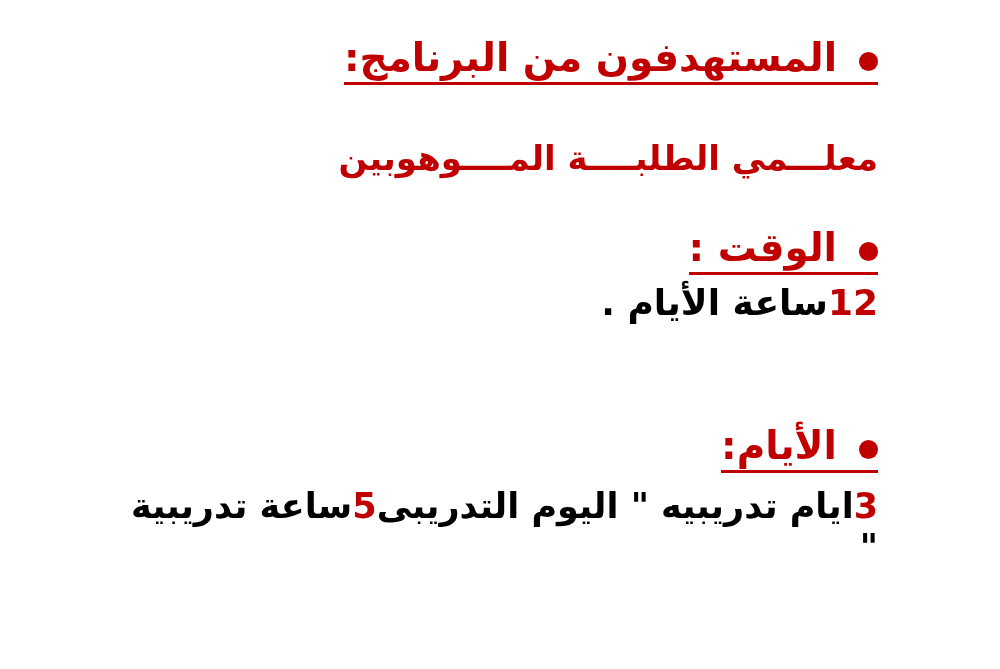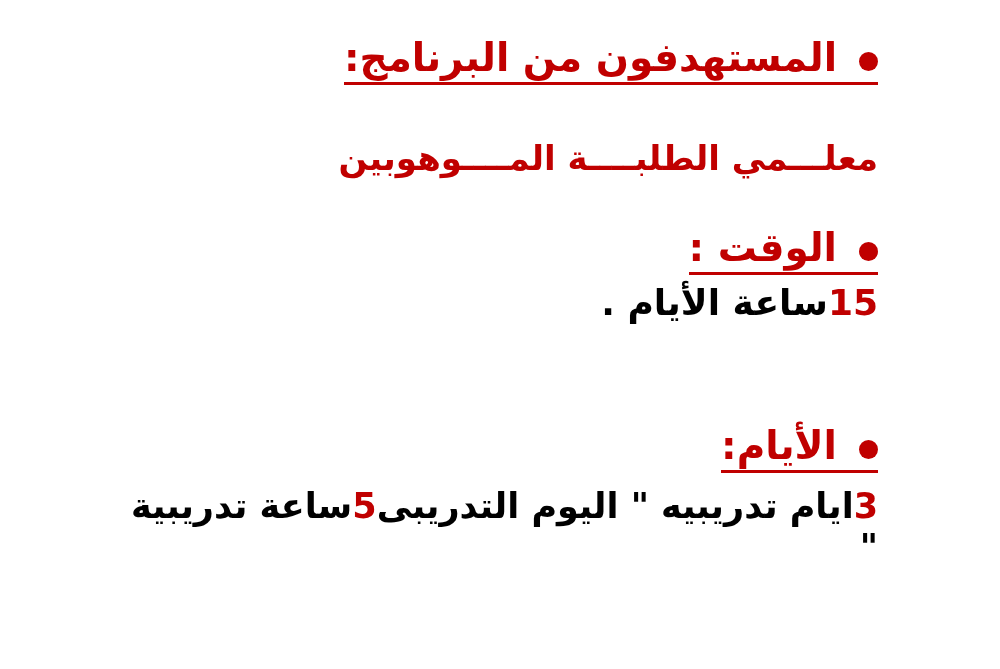--- a/index.html
+++ b/index.html
@@ -110,21 +110,21 @@
   </div>
 
   <div class="body-line lead-red" id="line-audience">معلـــمي الطلبــــة المــــوهوبين</div>
 
   <div class="heading-row" id="heading-time">
     <span class="bullet-icon"></span>
     <span class="heading-text">الوقت :</span>
   </div>
 
   <div class="body-line" id="line-time">
-    <span class="num-red">15</span><span>ساعة الأيام .</span>
+    <span class="num-red">12</span><span>ساعة الأيام .</span>
   </div>
 
   <div class="heading-row" id="heading-days">
     <span class="bullet-icon"></span>
     <span class="heading-text">الأيام:</span>
   </div>
 
   <div class="body-line" id="line-days">
     <span class="num-red">3</span><span>ايام تدريبيه   " اليوم التدريبى</span><span class="num-red">5</span><span>ساعة تدريبية "</span>
   </div>

